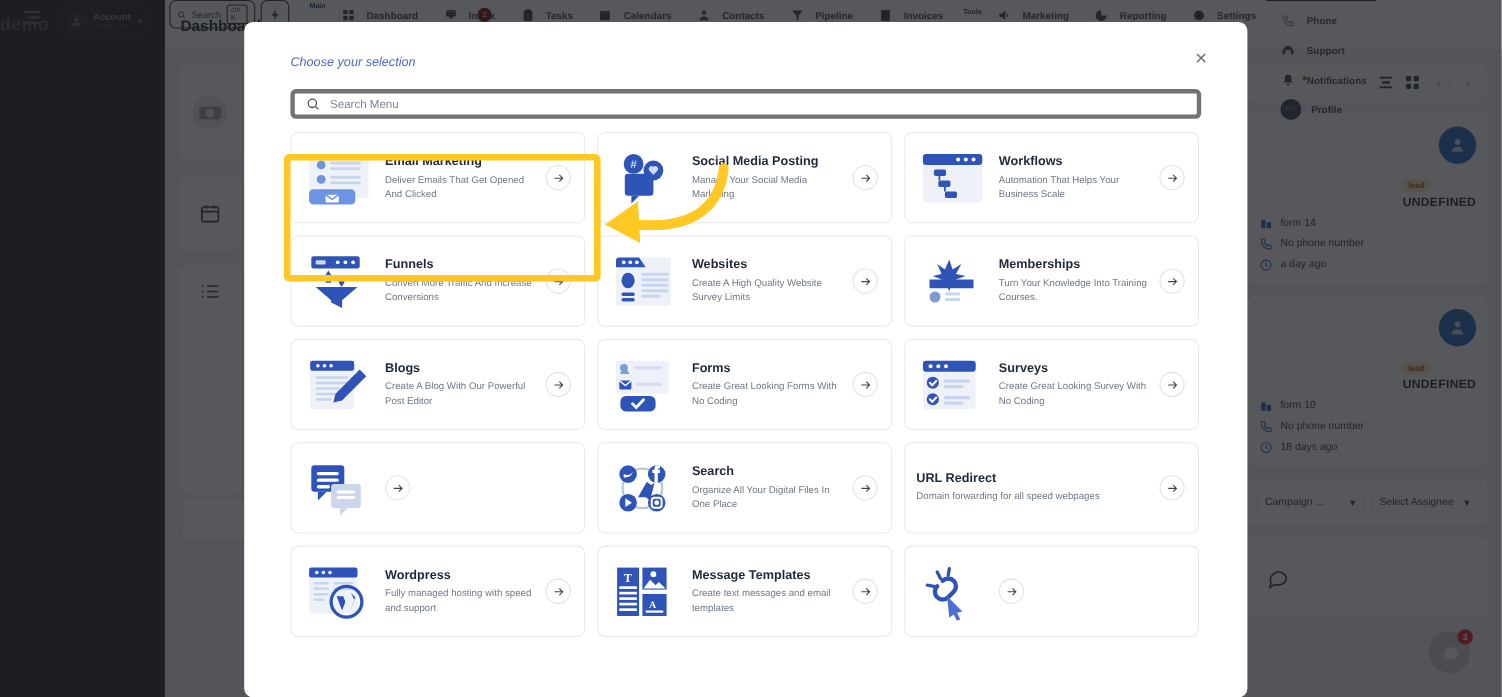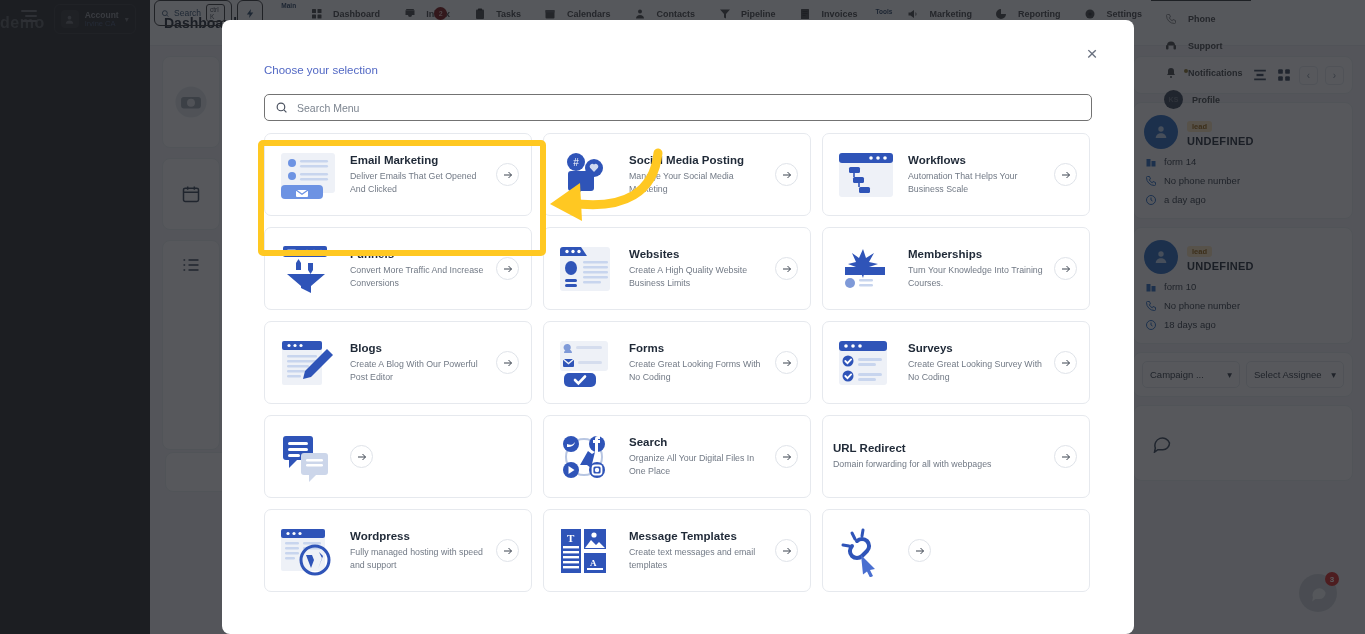--- a/index.html
+++ b/index.html
@@ -68,21 +68,21 @@
   .bg-tile.sm { height: 72px; }
   .bg-tile.tall { height: 210px; align-items: flex-start; padding-top: 14px; }
   .bg-col-mid { flex: 1; }
   .bg-col-right { width: 230px; display:flex; flex-direction: column; gap: 8px; padding-left: 10px; }
 
   .bg-listhdr { background:#f4f6f9;border:1px solid #e2e6ec;border-radius:8px;height:38px;display:flex;align-items:center;justify-content:flex-end;gap:7px;padding:0 8px; }
   .bg-icobtn { width:17px;height:17px;display:flex;align-items:center;justify-content:center;color:#3e4c60; }
   .bg-pgbtn { width:19px;height:19px;border:1px solid #dde2e8;border-radius:4px;display:flex;align-items:center;justify-content:center;color:#8892a0;font-size:10px; }
 
   .bg-card { background:#f4f6f9;border:1px solid #e2e6ec;border-radius:8px;padding:12px 10px; }
-  .bg-card-top { display:flex; align-items:flex-start; gap:9px; }
+  .bg-card-top { display:flex; align-items:flex-end; gap:9px;flex-direction:column; }
   .bg-card-av { width:34px;height:34px;border-radius:50%;background:#2f6fc4;display:flex;align-items:center;justify-content:center; }
   .bg-badge { display:inline-block;background:#f3e0bc;color:#9a6a1a;font-size:7.5px;font-weight:700;border-radius:3px;padding:1px 5px; }
   .bg-name { font-size:11px;font-weight:700;color:#2b3340;letter-spacing:.3px; margin-top:2px; }
   .bg-meta { display:flex;align-items:center;gap:7px;margin-top:6px; font-size:9.5px;color:#3c4450; }
   .bg-meta .mi { width:13px;height:13px;display:flex;align-items:center;justify-content:center;color:#2f6fc4; }
 
   .bg-filters { background:#f4f6f9;border:1px solid #e2e6ec;border-radius:8px;padding:8px; display:flex; gap:6px; }
   .bg-select { flex:1; height:27px; border:1px solid #dde2e8;border-radius:5px; display:flex; align-items:center; justify-content:space-between; padding:0 7px; font-size:9.5px; color:#3c4450; }
 
   .bg-chatfab {
@@ -96,29 +96,29 @@
   
   .overlay { position:absolute; inset:0; background: rgba(20,22,25,0.70); }
 
   .modal {
     position:absolute; left:222px; top:20px; width:912px; height:614px;
     background:#fff; border-radius:8px; overflow:hidden;
     display:flex; flex-direction:column;
   }
   .modal-head { padding: 26px 42px 0 42px; position:relative; }
   .modal-title { font-size:17px; font-weight:700; color:#1f2937; letter-spacing:.1px; }
-  .modal-sub { font-size:11.5px; color:#5268c4; margin-top:18px; }
+  .modal-sub { font-size:11.5px; color:#5268c4; margin-top:5px;font-style:italic; }
   .modal-close {
     position:absolute; right:30px; top:22px; width:24px;height:24px;
     display:flex;align-items:center;justify-content:center; color:#6b7280; font-size:19px; font-weight:300;
   }
 
   .search-wrap { padding: 18px 42px 0 42px; }
   .search-box {
-    height:27px; border:1px solid #737373; border-radius:5px;
+    height:27px; border:4px solid #737373; border-radius:5px;
     display:flex; align-items:center; gap:9px; padding: 0 10px;
   }
   .search-box input {
     border:none; outline:none; flex:1; font-size:10.5px; color:#3c4450;
     font-family:"Liberation Sans", sans-serif; background:transparent;
   }
   .search-box input::placeholder { color:#7c848f; }
 
   .grid-scroll { flex:1; overflow:hidden; padding: 12px 44px 0 42px; }
   .grid { display:grid; grid-template-columns: repeat(3, 1fr); gap: 11px; }
@@ -625,21 +625,21 @@
                 <rect x="7" y="41" width="12" height="3" rx="1.5" fill="#2f54b8"></rect>
               <rect x="25" y="18" width="25" height="2.6" rx="1.3" fill="#c8d5ee"></rect>
                 <rect x="25" y="23" width="25" height="2.6" rx="1.3" fill="#c8d5ee"></rect>
               <rect x="25" y="28" width="25" height="2.6" rx="1.3" fill="#c8d5ee"></rect>
                 <rect x="25" y="33" width="25" height="2.6" rx="1.3" fill="#c8d5ee"></rect>
               <rect x="25" y="38" width="18" height="2.6" rx="1.3" fill="#c8d5ee"></rect>
             </svg>
           </div>
           <div class="tool-text">
             <div class="tool-name">Websites</div>
-            <div class="tool-desc">Create A High Quality Website Business Limits</div>
+            <div class="tool-desc">Create A High Quality Website Survey Limits</div>
           </div>
           <div class="tool-arrow">
               <svg width="12" height="12" viewBox="0 0 24 24" fill="none" stroke="#3c4450" stroke-width="2">
                 <path d="M4 12h15M13 6l6 6-6 6"></path>
               </svg>
             </div>
         </div>
 
         <div class="tool-card">
           <div class="tool-ico">
@@ -787,21 +787,21 @@
           <div class="tool-arrow">
               <svg width="12" height="12" viewBox="0 0 24 24" fill="none" stroke="#3c4450" stroke-width="2">
                 <path d="M4 12h15M13 6l6 6-6 6"></path>
               </svg>
             </div>
         </div>
 
         <div class="tool-card">
           <div class="tool-text">
             <div class="tool-name">URL Redirect</div>
-            <div class="tool-desc">Domain forwarding for all with webpages</div>
+            <div class="tool-desc">Domain forwarding for all speed webpages</div>
           </div>
           <div class="tool-arrow">
               <svg width="12" height="12" viewBox="0 0 24 24" fill="none" stroke="#3c4450" stroke-width="2">
                 <path d="M4 12h15M13 6l6 6-6 6"></path>
               </svg>
             </div>
         </div>
 
         <div class="tool-card">
           <div class="tool-ico">

